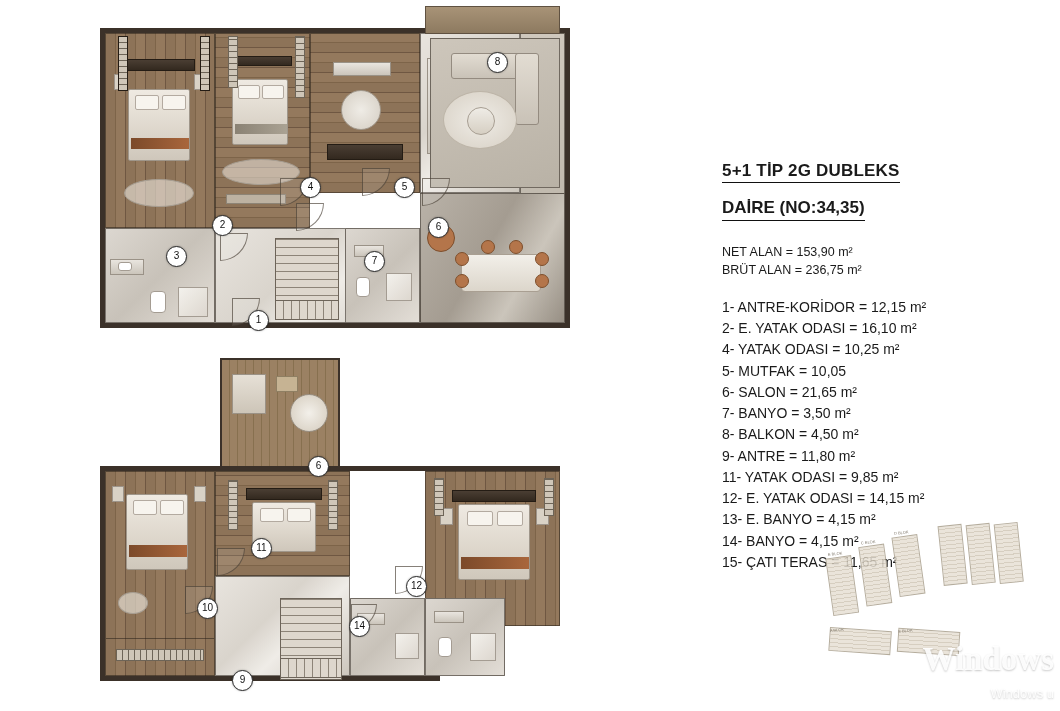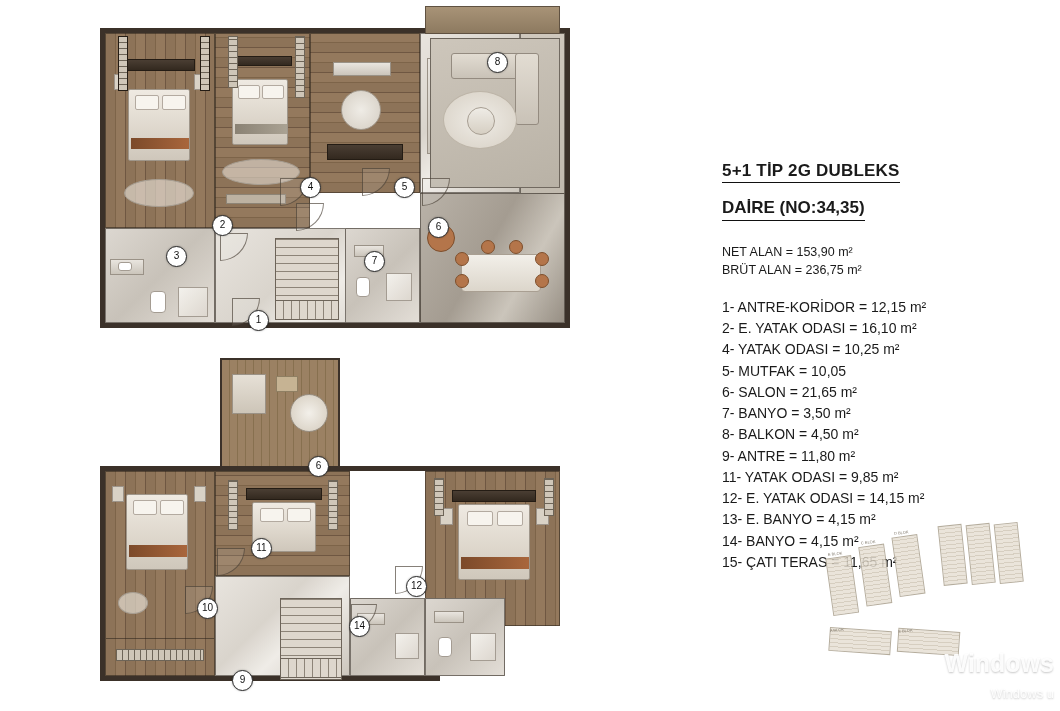--- a/index.html
+++ b/index.html
@@ -229,21 +229,21 @@
   
   .watermark {
     position: absolute;
     right: 6px;
     bottom: 10px;
     text-align: right;
     color: rgba(255,255,255,0.92);
     text-shadow: 0 1px 2px rgba(0,0,0,0.22);
     pointer-events: none;
   }
-  .wm-1 { font-size: 25px; font-weight: bold; line-height: 1; }
+  .wm-1 { font-size: 33px; font-weight: bold; line-height: 1; font-family: Liberation Serif, serif; }
   .wm-2 { font-size: 13px; margin-top: 10px; }
 </style>
 </head>
 <body>
 
 <div class="plan-area">
 
   <div class="floor" id="floor-upper">
 
     <div class="wall" style="left:0;top:0;width:470px;height:5px;"></div>

